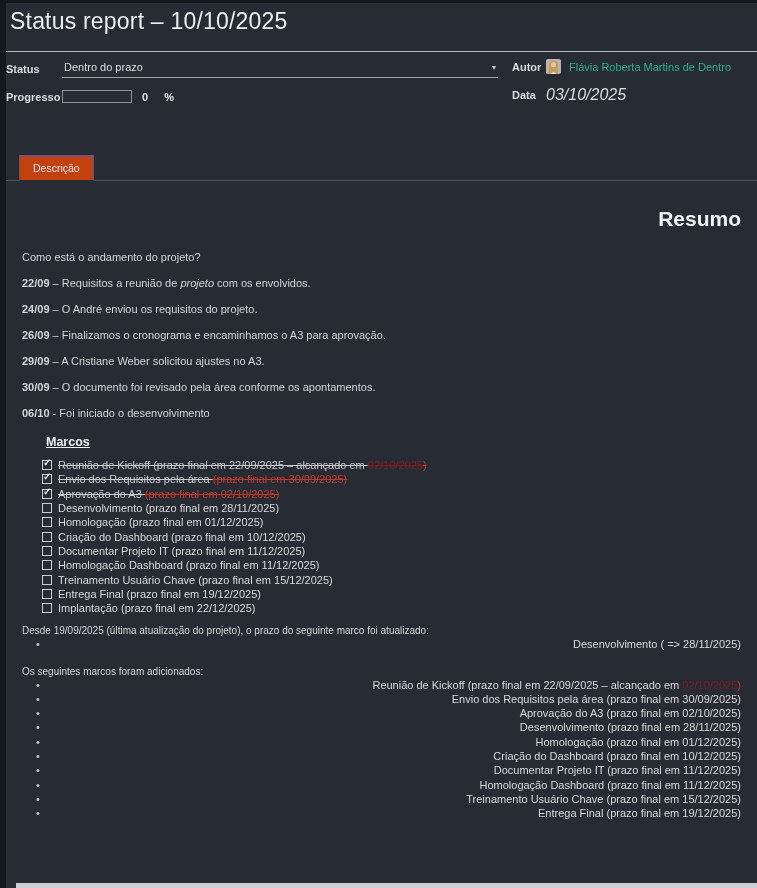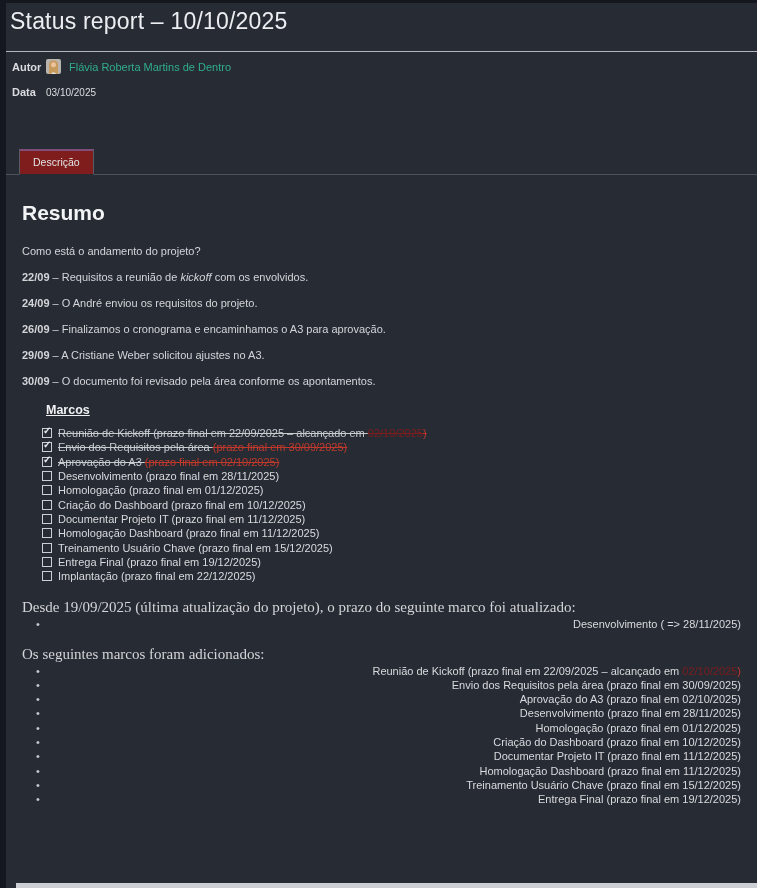--- a/index.html
+++ b/index.html
@@ -18,42 +18,42 @@
   .flabel{width:56px;font-size:11px;font-weight:bold;color:#dadce0;flex:none;}
   .flabel2{width:34px;font-size:11px;font-weight:bold;color:#dadce0;flex:none;}
   .dd{position:relative;flex:1;margin-right:8px;border-bottom:1px solid #9ba0a8;
       font-size:11px;color:#dcdee1;padding:2px 14px 4px 2px;cursor:pointer;}
   .dd .caret{position:absolute;right:2px;top:4px;font-size:8px;color:#c7cacf;}
   .ptrack{box-sizing:border-box;width:70px;height:13px;border:1px solid #8e939b;background:transparent;margin-right:10px;}
   .pval{font-size:11px;font-weight:bold;color:#e6e8ea;margin-right:16px;}
   .punit{font-size:11px;font-weight:bold;color:#e6e8ea;}
   .avatar{width:15px;height:15px;border-radius:2px;overflow:hidden;margin-right:8px;flex:none;}
   .author-link{font-size:11px;color:#2fae8e;cursor:pointer;}
-  .dval{font-size:10px;color:#dcdee1;}
+  .dval{font-size:16px;color:#dcdee1;font-style:italic;}
 
   
   .tabstrip{margin-top:38px;border-bottom:1px solid #4d525c;padding-left:13px;}
-  .tab{display:inline-block;position:relative;top:1px;background:#7f1d1d;
+  .tab{display:inline-block;position:relative;top:1px;background:#c2410c;
        border:1px solid #565b65;border-top:2px solid #7e4e78;border-bottom:1px solid #272b34;
        padding:5px 13px 6px;font-size:10.5px;color:#e2e4e7;cursor:pointer;}
 
   
   .content{padding:0 16px;}
-  h2{font-size:21px;font-weight:bold;color:#f2f4f6;margin:26px 0 20px;}
+  h2{font-size:21px;font-weight:bold;color:#f2f4f6;margin:26px 0 20px;text-align:right;}
   h2.ativ{margin-top:32px;}
   .para{font-size:11px;color:#d3d5d8;margin:14px 0 13px;line-height:12px;}
   .marcos{display:inline-block;font-size:12.5px;font-weight:bold;color:#eff1f3;
           text-decoration:underline;margin:2px 0 9px;padding-left:24px;}
   .ms-list{padding-left:20px;}
   .ms-row{display:flex;align-items:center;height:14.3px;font-size:11px;color:#d8dadd;}
   .cb{position:relative;box-sizing:border-box;width:10px;height:10px;border:1px solid #ccd0d5;
       margin-right:6px;flex:none;cursor:pointer;}
   .cb.checked::after{content:"\2713";position:absolute;left:0px;top:-4px;font-size:10px;
       font-weight:bold;color:#e9ebee;}
-  .note{font-size:15px;color:#d3d5d8;margin:16px 0 2px;font-family:Liberation Serif, serif;}
+  .note{font-size:10px;color:#d3d5d8;margin:10px 0 2px;}
   .note.second{margin-top:13px;}
   ul.bullets{list-style:none;margin:2px 0 0;padding-left:14px;text-align:right;}
   ul.bullets li{position:relative;height:14.3px;font-size:11px;color:#d8dadd;padding-left:14px;}
   ul.bullets li::before{content:"\2022";position:absolute;left:0;top:0;color:#c4c7cb;font-size:11px;}
 
   
   .seg-red{color:#c0392b;}
   .seg-darkred{color:#7d1d1d;}
   .b{font-weight:bold;}
   .i{font-style:italic;}
@@ -66,20 +66,35 @@
 </head>
 <body>
 
 <div id="app">
 
   <div class="hdr">
     <h1>Status report – 10/10/2025</h1>
   </div>
 
   <div class="form">
+    <div class="form-left">
+      <div class="frow">
+        <span class="flabel">Status</span>
+        <div class="dd">
+          <span>Dentro do prazo</span>
+          <span class="caret">▾</span>
+        </div>
+      </div>
+      <div class="frow">
+        <span class="flabel">Progresso</span>
+        <div class="ptrack"></div>
+        <span class="pval">0</span>
+        <span class="punit">%</span>
+      </div>
+    </div>
     <div class="form-right">
       <div class="frow">
         <span class="flabel2">Autor</span>
         <span class="avatar">
           <svg width="15" height="15" viewBox="0 0 15 15" xmlns="http://www.w3.org/2000/svg">
             <rect width="15" height="15" fill="#b9b4ad"></rect>
             <path d="M3 15 V6 Q3 1.5 7.5 1.5 Q12 1.5 12 6 V15 Z" fill="#c79a5e"></path>
             <circle cx="7.5" cy="5.8" r="2.5" fill="#ecc39c"></circle>
             <path d="M4.6 15 Q7.5 11.5 10.4 15 Z" fill="#e8e2d8"></path>
           </svg>
@@ -94,25 +109,26 @@
   </div>
 
   <div class="tabstrip">
     <div class="tab">Descrição</div>
   </div>
 
   <div class="content">
     <h2>Resumo</h2>
     <div>
         <p class="para"><span class="seg">Como está o andamento do projeto?</span></p>
-        <p class="para"><span class="seg b">22/09</span><span class="seg"> – Requisitos a reunião de </span><span class="seg i">kickoff</span><span class="seg"> com os envolvidos.</span></p>
+        <p class="para"><span class="seg b">22/09</span><span class="seg"> – Requisitos a reunião de </span><span class="seg i">projeto</span><span class="seg"> com os envolvidos.</span></p>
         <p class="para"><span class="seg b">24/09</span><span class="seg"> – O André enviou os requisitos do projeto.</span></p>
         <p class="para"><span class="seg b">26/09</span><span class="seg"> – Finalizamos o cronograma e encaminhamos o A3 para aprovação.</span></p>
         <p class="para"><span class="seg b">29/09</span><span class="seg"> – A Cristiane Weber solicitou ajustes no A3.</span></p>
         <p class="para"><span class="seg b">30/09</span><span class="seg"> – O documento foi revisado pela área conforme os apontamentos.</span></p>
+        <p class="para"><span class="seg b">06/10</span><span class="seg"> - Foi iniciado o desenvolvimento</span></p>
       </div>
 
     <span class="marcos">Marcos</span>
     <div class="ms-list">
         <div class="ms-row">
           <span class="cb checked"></span>
           <span class="ms-text struck"><span class="seg">Reunião de Kickoff (prazo final em 22/09/2025 – alcançado em </span><span class="seg seg-darkred">02/10/2025</span><span class="seg seg-red">)</span></span>
         </div>
         <div class="ms-row">
           <span class="cb checked"></span>

